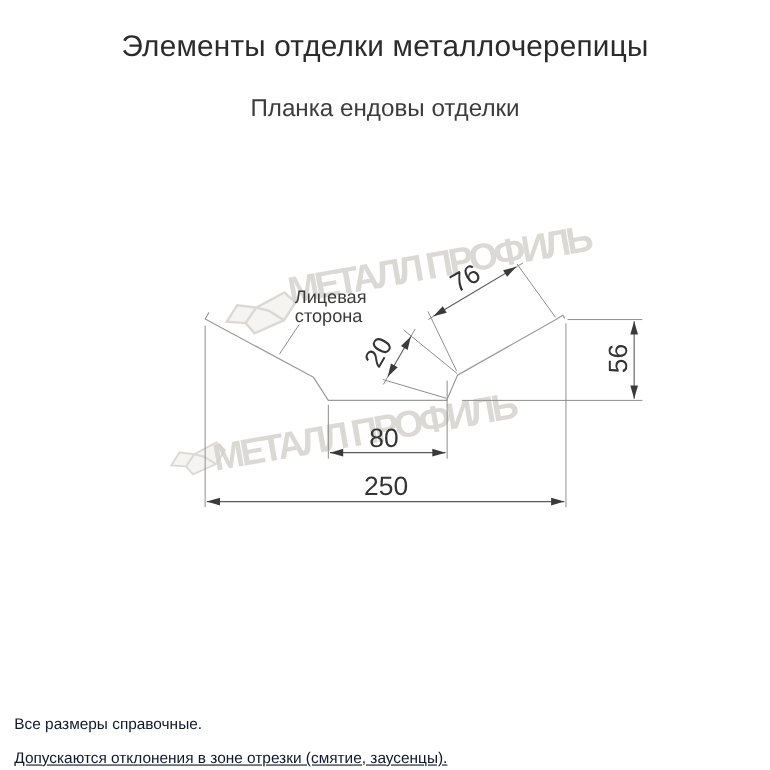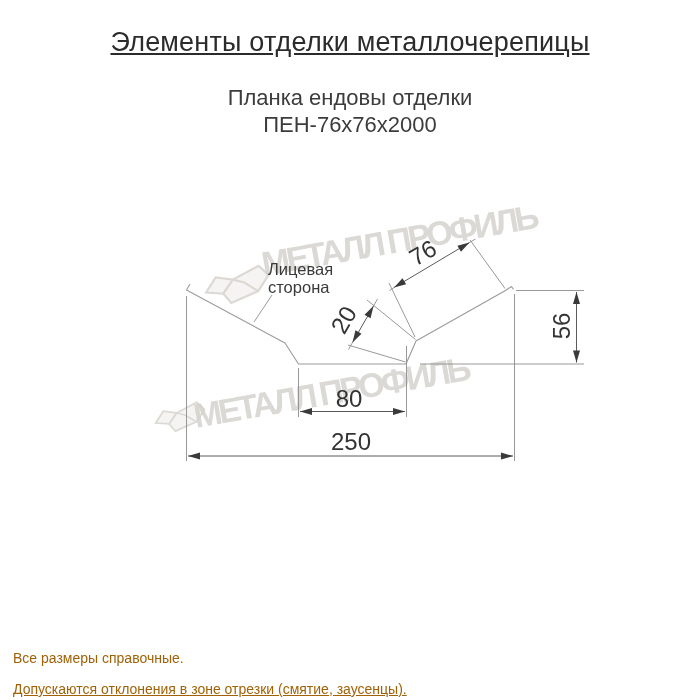--- a/index.html
+++ b/index.html
@@ -2,33 +2,33 @@
 <html><head>
 <meta charset="utf-8">
 <style>
   html,body{margin:0;padding:0;background:#ffffff;}
   .canvas{
     position:relative;width:700px;height:700px;background:#ffffff;overflow:hidden;
     font-family:"Liberation Sans", sans-serif;color:#2e2e2e;
   }
   .page-title{
     position:absolute;top:27px;left:0;right:0;text-align:center;
-    font-size:27px;line-height:1.15;color:#2b2b2b;letter-spacing:0.2px;text-decoration:underline;
+    font-size:27px;line-height:1.15;color:#2b2b2b;letter-spacing:0.2px;
   }
   .subtitle{
     position:absolute;top:85px;left:0;right:0;text-align:center;
     font-size:22px;line-height:1.15;color:#3c3c3c;
   }
   .product-code{
     position:absolute;top:112px;left:0;right:0;text-align:center;
     font-size:22px;line-height:1.15;color:#3c3c3c;
   }
   .drawing-svg{position:absolute;left:0;top:0;width:700px;height:700px;}
   .footer-note{
-    position:absolute;left:13px;font-size:14px;line-height:1.2;color:#a16207;
+    position:absolute;left:13px;font-size:14px;line-height:1.2;color:#0f172a;
   }
   .note1{top:650px;}
   .note2{top:681px;text-decoration:underline;}
   
   .profile{fill:none;stroke:#9b9b9b;stroke-width:1.1;stroke-linejoin:round;}
   .ext{stroke:#8d8d8d;stroke-width:0.9;fill:none;}
   .dim{stroke:#5a5a5a;stroke-width:1;fill:none;}
   .dimtext{fill:#333333;font-size:24px;font-family:"Liberation Sans",sans-serif;}
   .labeltext{fill:#3a3a3a;font-size:16.5px;font-family:"Liberation Sans",sans-serif;}
   .wmtext{
@@ -37,21 +37,20 @@
   }
   .wmlogo{stroke:#d6d3ce;stroke-width:2.2;fill:#f5f3f0;}
 </style>
 </head>
 <body>
 
 <div class="canvas">
 
   <div class="page-title">Элементы отделки металлочерепицы</div>
   <div class="subtitle">Планка ендовы отделки</div>
-  <div class="product-code">ПЕН-76x76x2000</div>
 
   <svg class="drawing-svg" viewBox="0 0 700 700">
     <defs>
       <marker id="arrE" markerWidth="14" markerHeight="9" refX="12.5" refY="4.5" orient="auto" markerUnits="userSpaceOnUse">
         <path d="M0.5,1 L12.5,4.5 L0.5,8 Z" fill="#3a3a3a"></path>
       </marker>
       <marker id="arrS" markerWidth="14" markerHeight="9" refX="1.5" refY="4.5" orient="auto" markerUnits="userSpaceOnUse">
         <path d="M13.5,1 L1.5,4.5 L13.5,8 Z" fill="#3a3a3a"></path>
       </marker>
       <g id="mp-logo">

